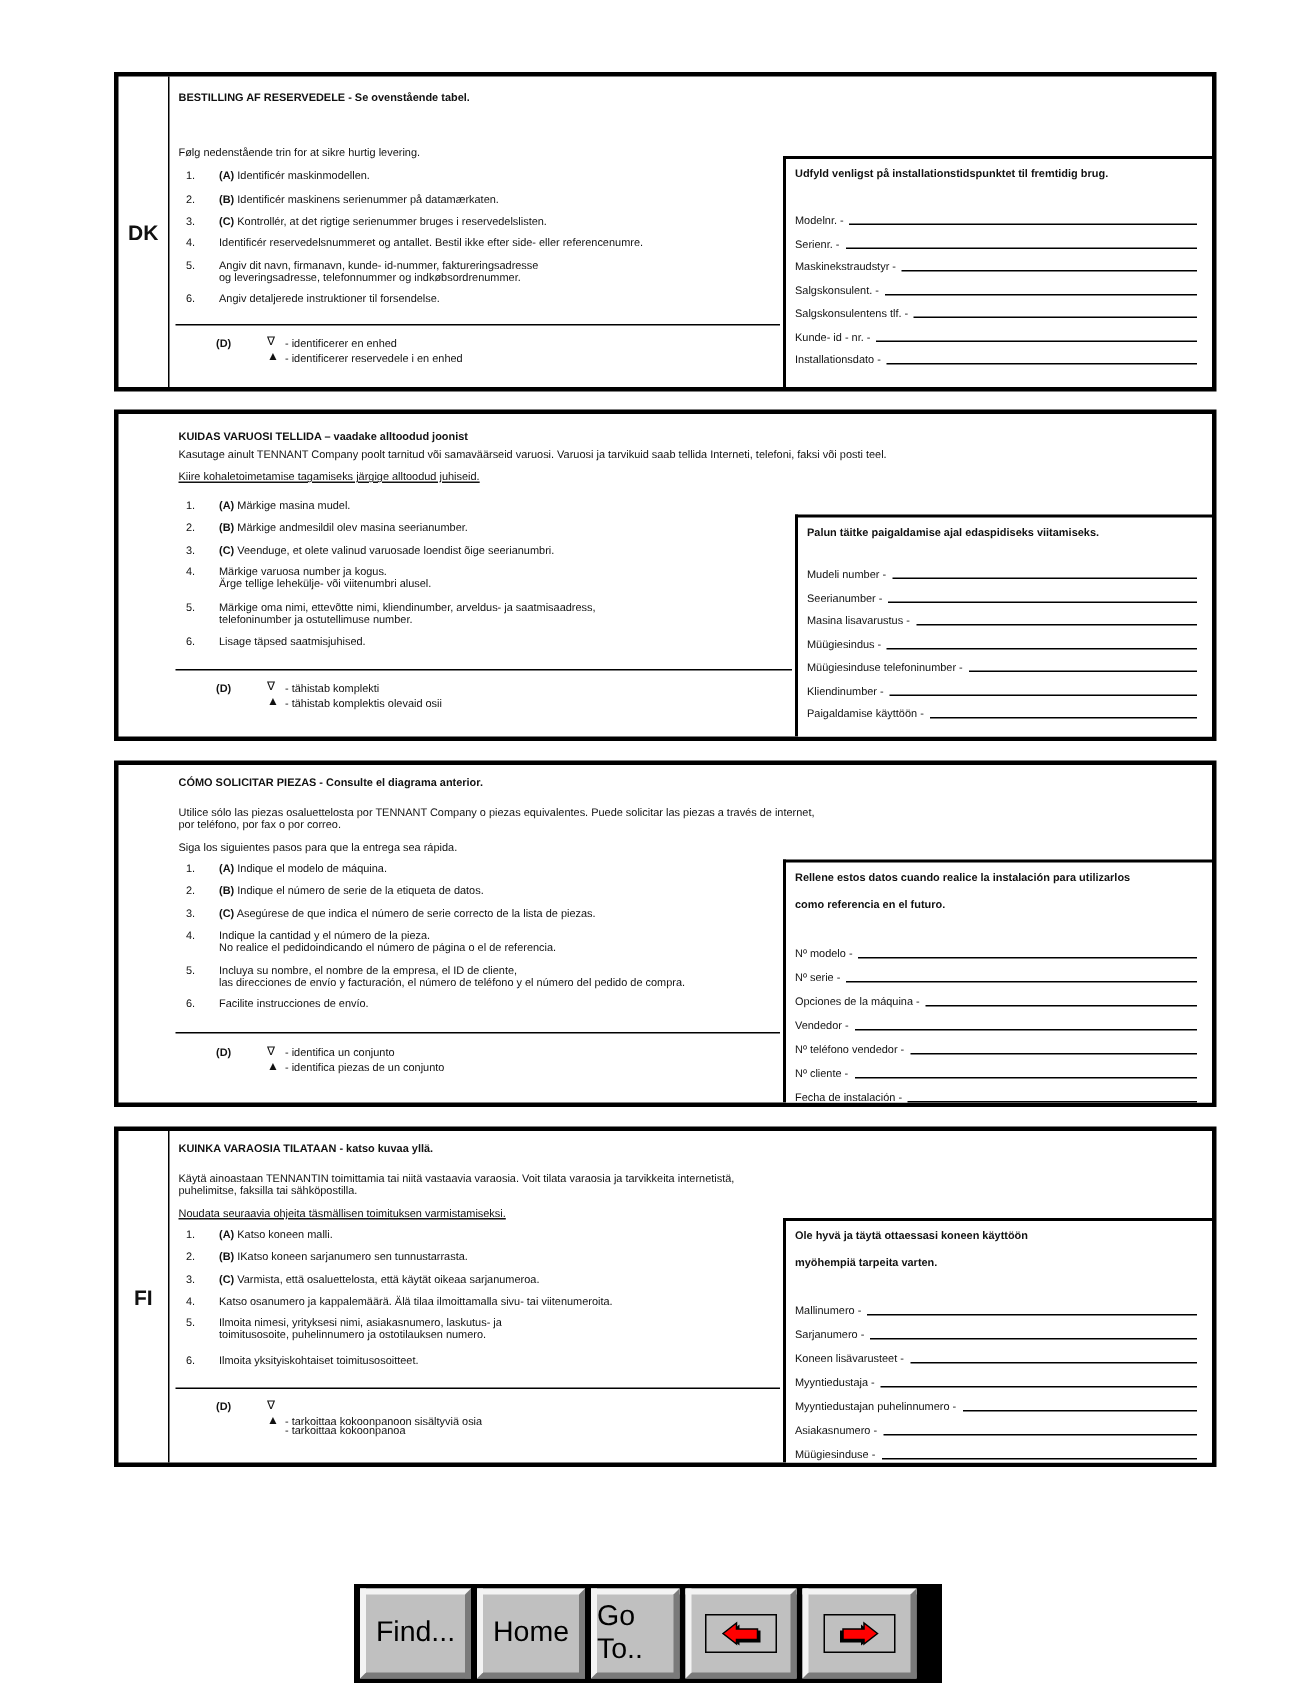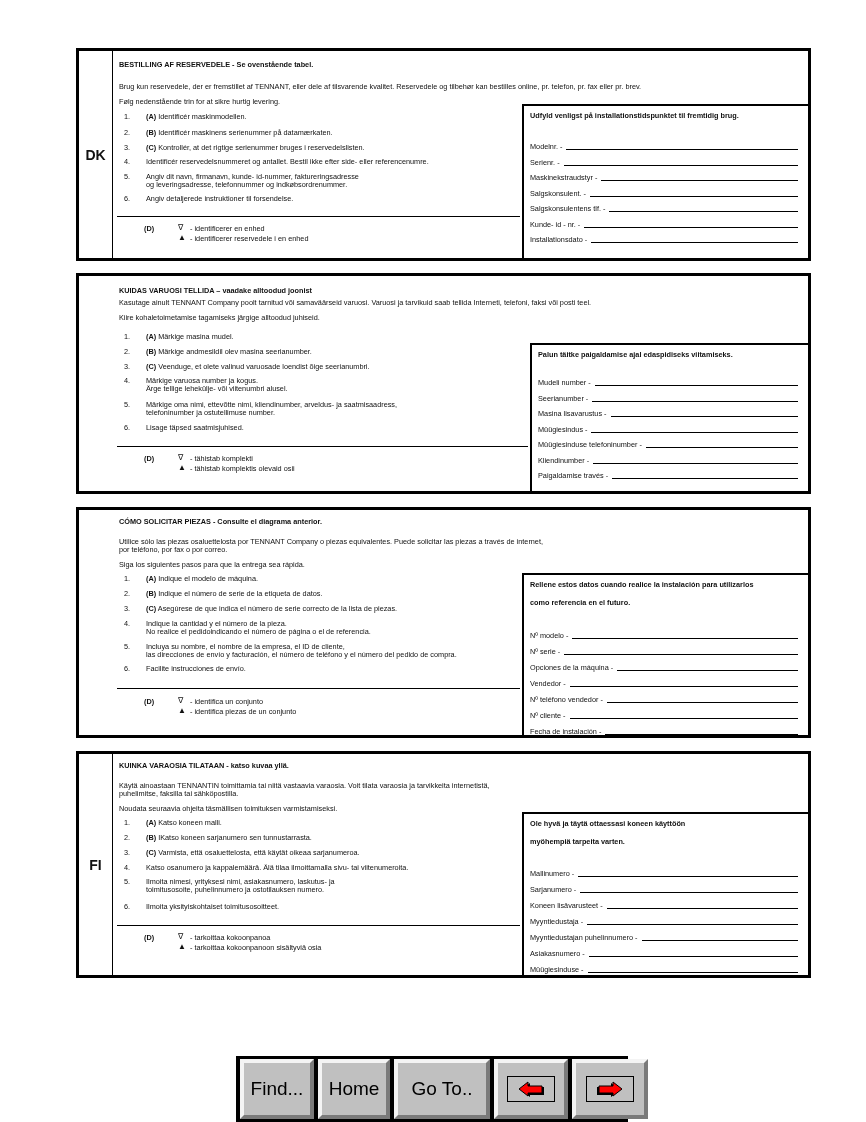--- a/index.html
+++ b/index.html
@@ -39,21 +39,20 @@
   .arrowbox { width: 46px; height: 24px; border: 1.5px solid #000; display: flex;
               align-items: center; justify-content: center; background: #c0c0c0; }
 </style>
 </head>
 <body>
 
 <div class="section" id="sec0" style="top:48px;height:213px;">
   <div class="lang">DK</div>
   <div class="content">
     <div class="title" style="top:9px;">BESTILLING AF RESERVEDELE -  Se ovenstående tabel.</div>
-    <div class="para" style="top:31px;">Brug kun reservedele, der er fremstillet af TENNANT, eller dele af tilsvarende kvalitet. Reservedele og tilbehør kan bestilles online, pr. telefon, pr. fax eller pr. brev.</div>
     <div class="para" style="top:46px;">Følg nedenstående trin for at sikre hurtig levering.</div>
     <div class="steps">
         <div class="step" style="top: 62px;">
           <span class="num">1.</span>
           <span class="txt">
             <div><b>(A)</b> <span>Identificér maskinmodellen.</span></div>
           </span>
         </div>
         <div class="step" style="top: 78px;">
           <span class="num">2.</span>
@@ -126,21 +125,21 @@
           <span class="fline"></span>
         </div>
       </div>
   </div>
 </div>
 
 <div class="section" id="sec1" style="top:273px;height:221px;">
   <div class="content">
     <div class="title" style="top:10px;">KUIDAS VARUOSI TELLIDA – vaadake alltoodud joonist</div>
     <div class="para" style="top:22px;">Kasutage ainult TENNANT Company poolt tarnitud või samaväärseid varuosi. Varuosi ja tarvikuid saab tellida Interneti, telefoni, faksi või posti teel.</div>
-    <div class="para" style="top:37px;">Kiire kohaletoimetamise tagamiseks järgige alltoodud juhiseid.</div>
+    <div class="para" style="top:37px;text-decoration:underline;">Kiire kohaletoimetamise tagamiseks järgige alltoodud juhiseid.</div>
     <div class="steps">
         <div class="step" style="top: 57px;">
           <span class="num">1.</span>
           <span class="txt">
             <div><b>(A)</b> <span>Märkige masina mudel.</span></div>
           </span>
         </div>
         <div class="step" style="top: 72px;">
           <span class="num">2.</span>
           <span class="txt">
@@ -202,21 +201,21 @@
         </div>
         <div class="field" style="top:93px">
           <span class="flabel">Müügiesinduse telefoninumber -</span>
           <span class="fline"></span>
         </div>
         <div class="field" style="top:108.5px">
           <span class="flabel">Kliendinumber -</span>
           <span class="fline"></span>
         </div>
         <div class="field" style="top:124px">
-          <span class="flabel">Paigaldamise través -</span>
+          <span class="flabel">Paigaldamise käyttöön -</span>
           <span class="fline"></span>
         </div>
       </div>
   </div>
 </div>
 
 <div class="section" id="sec2" style="top:507px;height:231px;">
   <div class="content">
     <div class="title" style="top:7px;">CÓMO SOLICITAR PIEZAS -  Consulte el diagrama anterior.</div>
     <div class="para" style="top:27px;line-height:9px;">Utilice sólo las piezas osaluettelosta por TENNANT Company o piezas equivalentes. Puede solicitar las piezas a través de internet,</div>
@@ -304,21 +303,21 @@
       </div>
   </div>
 </div>
 
 <div class="section" id="sec3" style="top:751px;height:227px;">
   <div class="lang">FI</div>
   <div class="content">
     <div class="title" style="top:7px;">KUINKA VARAOSIA TILATAAN -  katso kuvaa yllä.</div>
     <div class="para" style="top:27px;">Käytä ainoastaan TENNANTIN toimittamia tai niitä vastaavia varaosia. Voit tilata varaosia ja tarvikkeita internetistä,</div>
     <div class="para" style="top:35px;">puhelimitse, faksilla tai sähköpostilla.</div>
-    <div class="para" style="top:50px;">Noudata seuraavia ohjeita täsmällisen toimituksen varmistamiseksi.</div>
+    <div class="para" style="top:50px;text-decoration:underline;">Noudata seuraavia ohjeita täsmällisen toimituksen varmistamiseksi.</div>
     <div class="steps">
         <div class="step" style="top: 65px;">
           <span class="num">1.</span>
           <span class="txt">
             <div><b>(A)</b> <span>Katso koneen malli.</span></div>
           </span>
         </div>
         <div class="step" style="top: 80px;">
           <span class="num">2.</span>
           <span class="txt">
@@ -348,21 +347,21 @@
           <span class="num">6.</span>
           <span class="txt">
             <div><span>Ilmoita yksityiskohtaiset toimitusosoitteet.</span></div>
           </span>
         </div>
       </div>
     <div class="hr" style="top:171px;width:403px;"></div>
     <div class="legend" style="top:179px;">
         <span class="d" style="top:0">(D)</span>
         <span class="sym" style="top:-1px">∇</span>
-        <span class="lt" style="top:0">-  tarkoittaa kokoonpanoa</span>
+        <span class="lt" style="top:16px">-  tarkoittaa kokoonpanoa</span>
         <span class="sym" style="top:9px">▲</span>
         <span class="lt" style="top:10px">-  tarkoittaa kokoonpanoon sisältyviä osia</span>
       </div>
     <div class="form" style="left:409px;top:58px;">
         <div class="ftitle" style="top:1px">Ole hyvä ja täytä ottaessasi koneen käyttöön</div>
         <div class="ftitle" style="top:19px">myöhempiä tarpeita varten.</div>
         <div class="field" style="top:53px">
           <span class="flabel">Mallinumero -</span>
           <span class="fline"></span>
         </div>
@@ -390,21 +389,21 @@
           <span class="flabel">Müügiesinduse -</span>
           <span class="fline"></span>
         </div>
       </div>
   </div>
 </div>
 
 <div class="navbar">
   <div class="navbtn" style="width:74px;">Find...</div>
   <div class="navbtn" style="width:72px;">Home</div>
-  <div class="navbtn" style="width:96px;">Go To..</div>
+  <div class="navbtn" style="width:59px;">Go To..</div>
   <div class="navbtn" style="width:74px;">
     <div class="arrowbox">
       <svg width="30" height="18" viewBox="0 0 30 18">
         <polygon points="3,9 12,2 12,6 26,6 26,14 12,14 12,16" fill="#000" transform="translate(2,1)"></polygon>
         <polygon id="prev-arrow" points="3,9 12,2 12,6 26,6 26,13 12,13 12,16" fill="#ff0000" stroke="#000" stroke-width="1"></polygon>
       </svg>
     </div>
   </div>
   <div class="navbtn" style="width:76px;">
     <div class="arrowbox">

